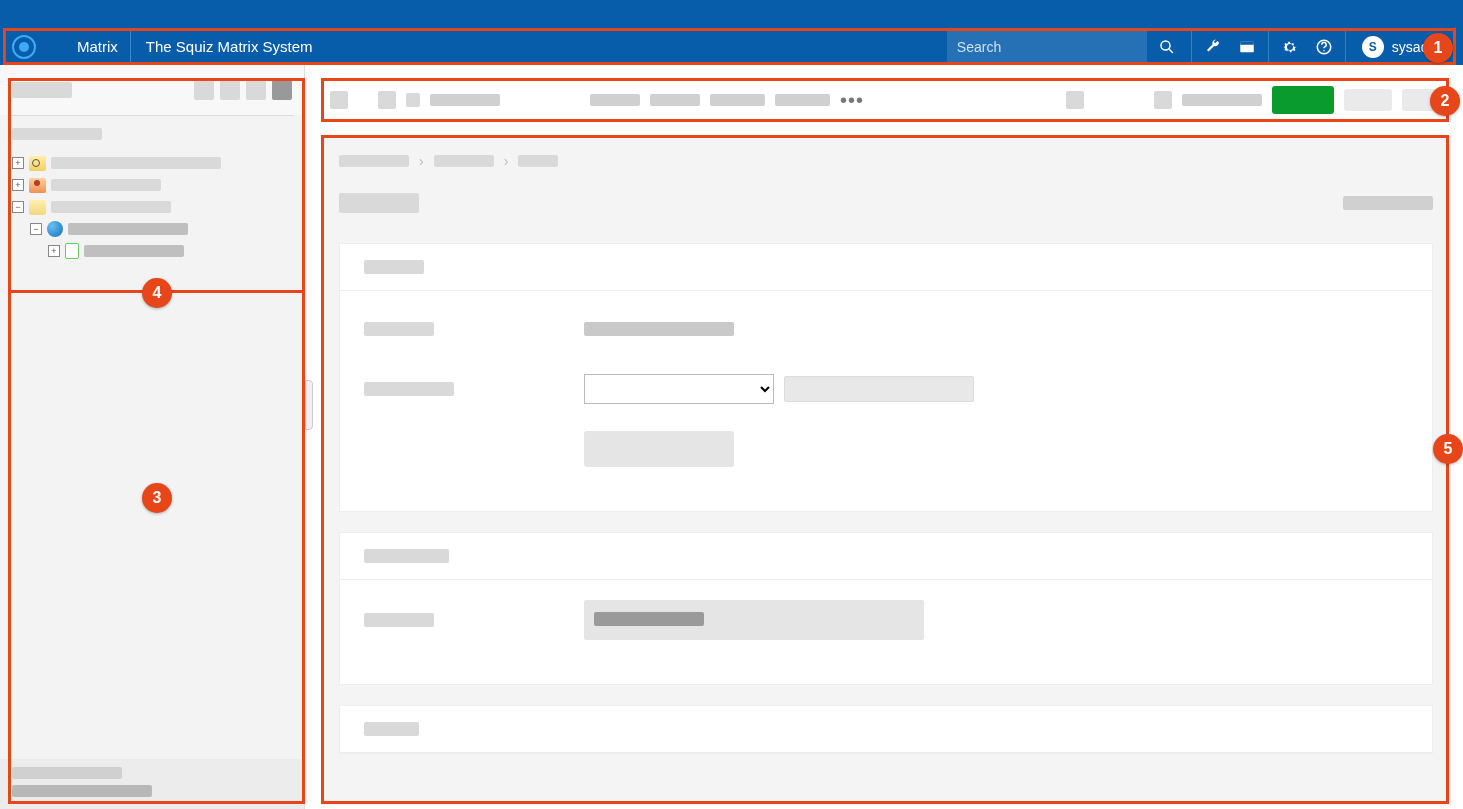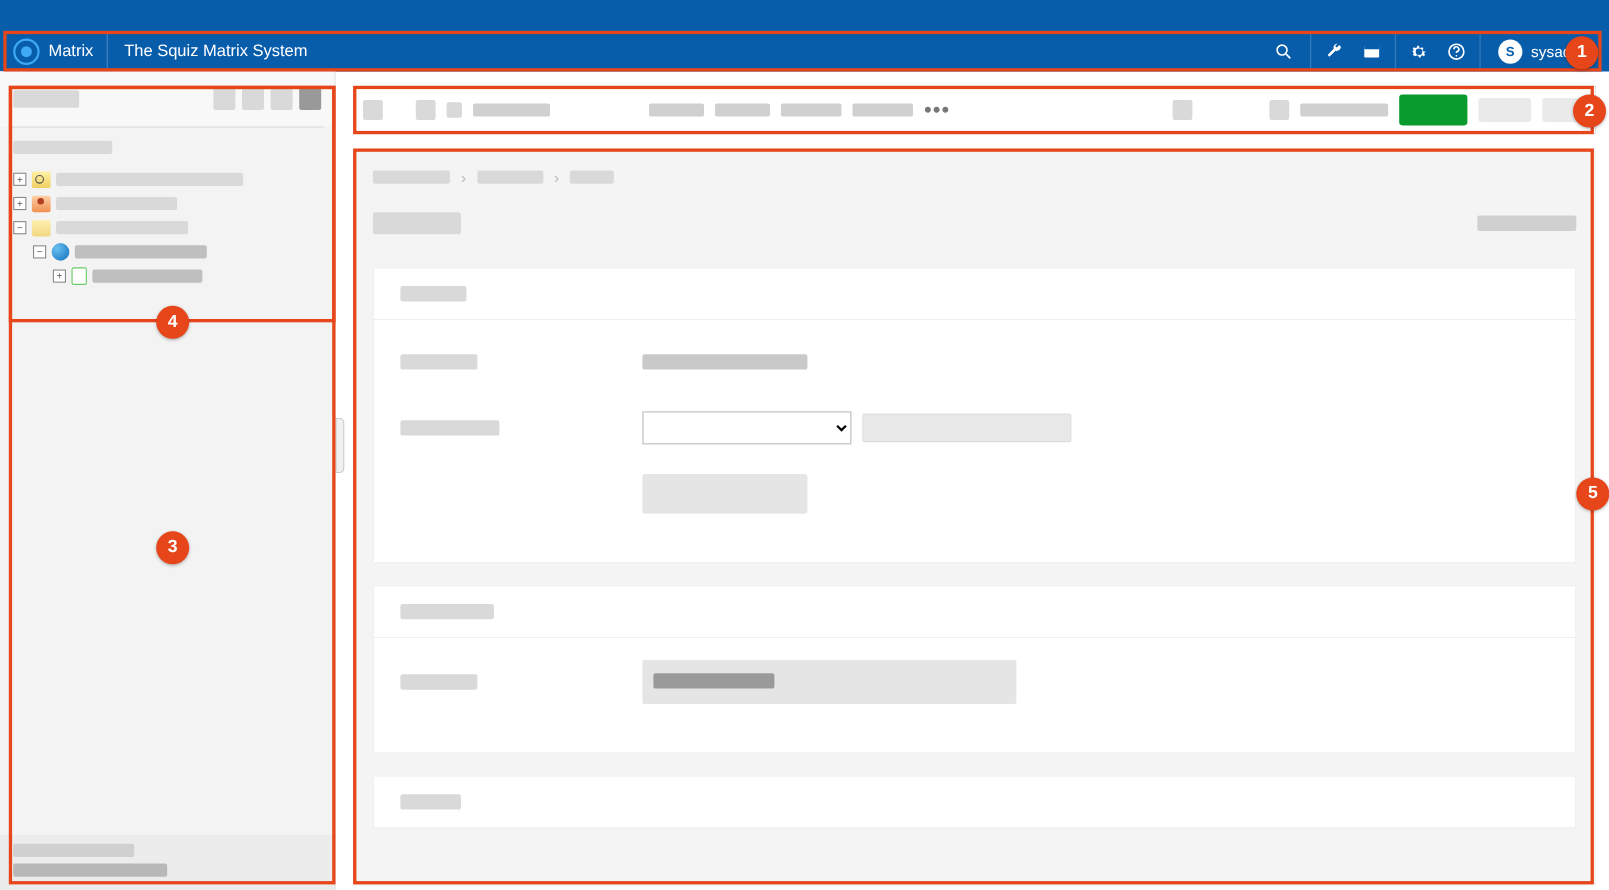--- a/index.html
+++ b/index.html
@@ -3,21 +3,21 @@
 <meta charset="utf-8">
 <style>
 * { box-sizing: border-box; margin: 0; padding: 0; }
 body { font-family: Arial, Helvetica, sans-serif; background: #fff; width: 1463px; height: 809px; overflow: hidden; position: relative; }
 
 
 .top-toolbar { height: 65px; background: #085dab; display: flex; align-items: center; color: #fff; padding-top: 28px; }
 .logo-block { display: flex; align-items: center; padding: 0 12px; height: 37px; border-right: 1px solid rgba(255,255,255,0.25); }
 .logo-circle { width: 24px; height: 24px; border: 2px solid #3fa9f5; border-radius: 50%; display: flex; align-items: center; justify-content: center; margin-right: 8px; }
 .logo-inner { width: 10px; height: 10px; background: #3fa9f5; border-radius: 50%; position: relative; }
-.logo-text { font-size: 15px; }
+.logo-text { font-size: 15px; margin-left: 33px; }
 .system-title { padding: 0 15px; font-size: 15px; flex: 0 0 auto; }
 .spacer { flex: 1; }
 .search-box { width: 200px; height: 37px; background: rgba(255,255,255,0.12); display: flex; align-items: center; padding: 0 10px; }
 .search-input { background: transparent; border: none; color: #fff; font-size: 14px; width: 100%; outline: none; }
 .search-input::placeholder { color: #cde1f2; }
 .search-icon-btn { width: 40px; height: 37px; display: flex; align-items: center; justify-content: center; }
 .tb-sep { width: 1px; height: 37px; background: rgba(255,255,255,0.2); margin: 0 4px; }
 .tb-icon-btn { width: 34px; height: 37px; display: flex; align-items: center; justify-content: center; cursor: pointer; }
 .user-block { display: flex; align-items: center; padding: 0 12px; height:37px; }
 .user-avatar { width: 22px; height: 22px; background: #fff; color: #085dab; border-radius: 50%; display: flex; align-items: center; justify-content: center; font-size: 12px; font-weight: bold; margin-right: 8px; }
@@ -99,20 +99,23 @@
 
 <div class="top-toolbar">
   <div class="logo-block">
     <div class="logo-circle">
         <div class="logo-inner"></div>
       </div>
     <span class="logo-text">Matrix</span>
   </div>
   <div class="system-title">The Squiz Matrix System</div>
   <div class="spacer"></div>
+  <div class="search-box">
+    <input class="search-input" placeholder="Search" style="">
+  </div>
   <div class="search-icon-btn">
     <svg viewBox="0 0 24 24">
         <circle class="white-stroke" cx="10" cy="10" r="6"></circle>
         <line class="white-stroke" x1="15" y1="15" x2="20" y2="20"></line>
       </svg>
   </div>
   <div class="tb-sep"></div>
   <div class="tb-icon-btn">
     <svg viewBox="0 0 24 24">
         <path class="white-fill" d="M20 6a5 5 0 0 1-6.5 4.76L6 18l-2-2 7.24-7.5A5 5 0 0 1 16 2l-3 3 2 2 3-3z"></path>

